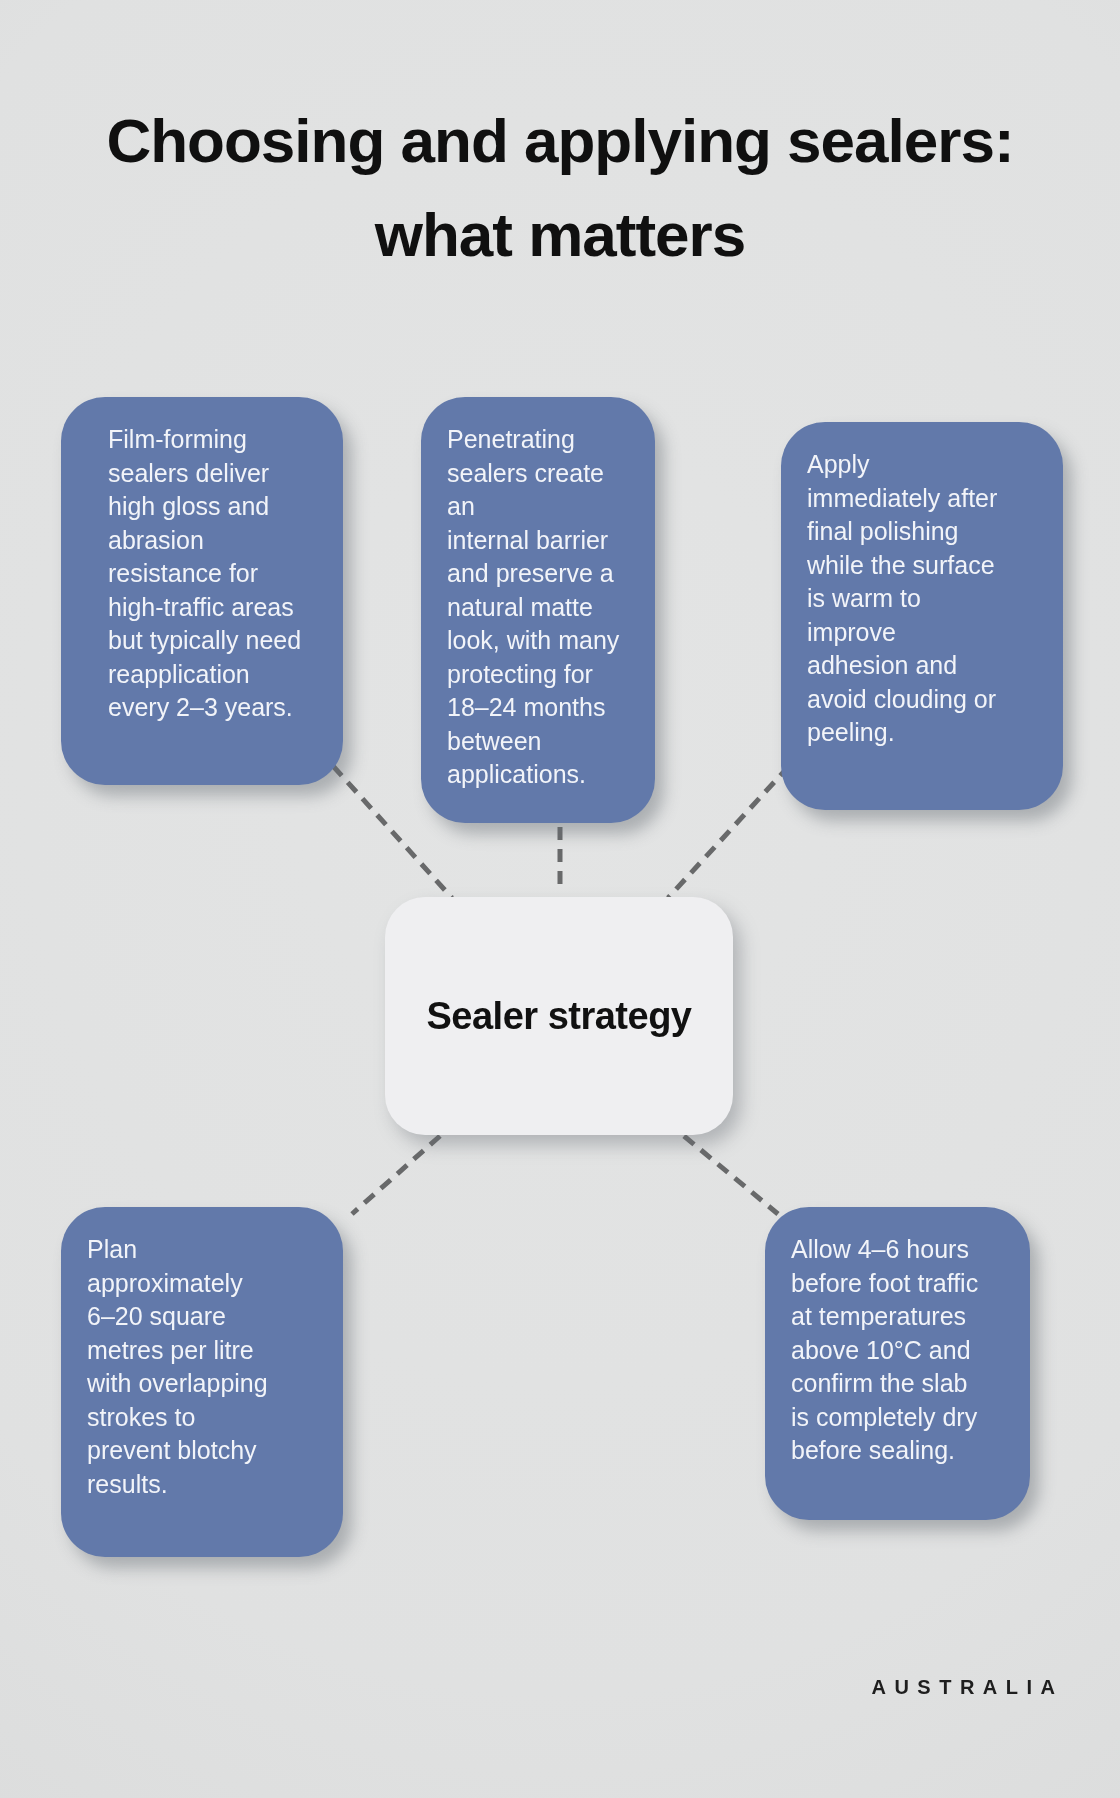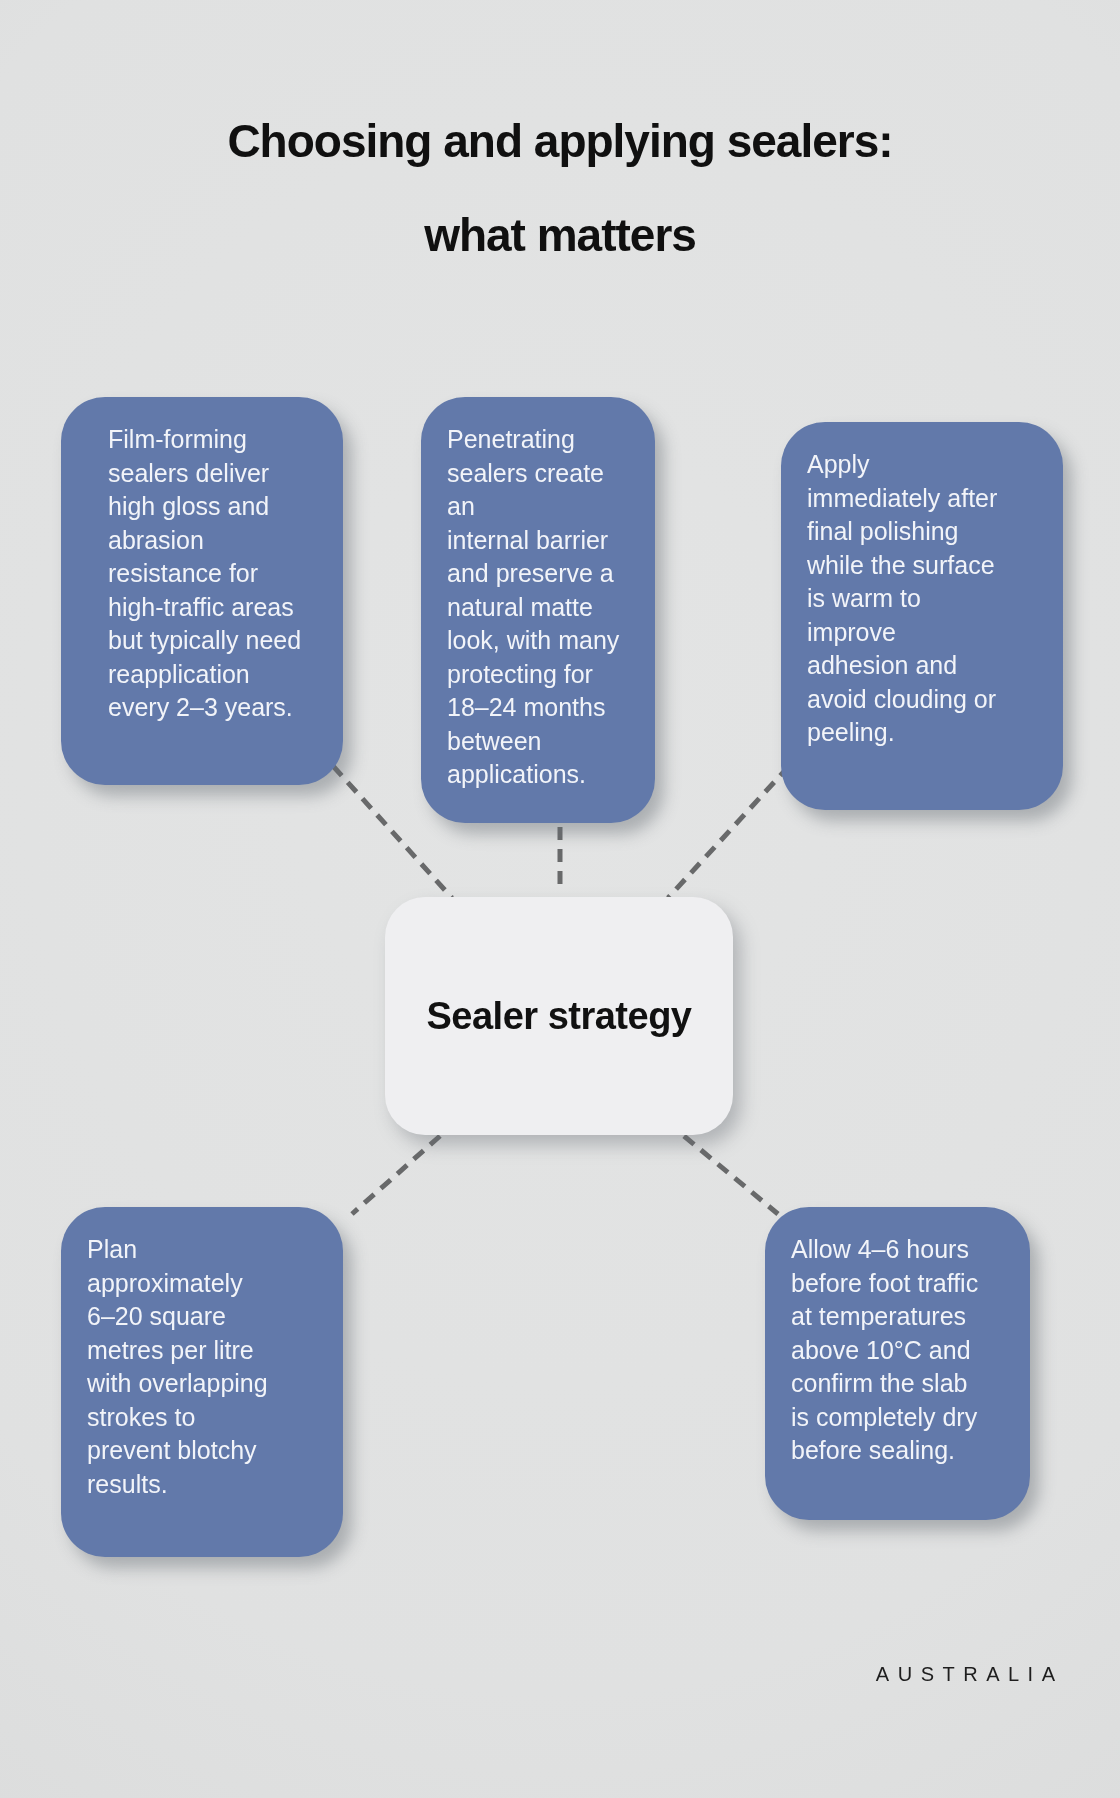--- a/index.html
+++ b/index.html
@@ -23,21 +23,21 @@
     width:1120px;
     height:1798px;
     margin:0 auto;
     overflow:hidden;
     background:radial-gradient(130% 95% at 50% 42%, #e3e4e4 0%, var(--bg) 55%, #d6d7d7 100%);
   }
   .title{
     position:absolute;
     top:94px; left:0; right:0;
     text-align:center;
-    font-size:46px;
+    font-size:62px;
     line-height:94px;
     font-weight:800;
     letter-spacing:-1px;
     color:var(--title);
   }
   .title span{display:block;}
   .connectors{
     position:absolute; inset:0;
     width:1120px; height:1798px;
     pointer-events:none;
@@ -86,24 +86,25 @@
     font-size:34px;
     font-weight:700;
     letter-spacing:17px;
     margin-right:-17px;
     line-height:1;
     color:var(--logo-blue);
     white-space:nowrap;
   }
   .logo .region{
     font-size:20px;
-    font-weight:400;
+    font-weight:700;
     letter-spacing:8.5px;
     margin-right:-8.5px;
     line-height:1;
+    margin-top:13px;
     color:var(--logo-dark);
     white-space:nowrap;
   }
 </style>
 </head>
 <body>
 
 <div class="canvas">
 
   <div class="title">

